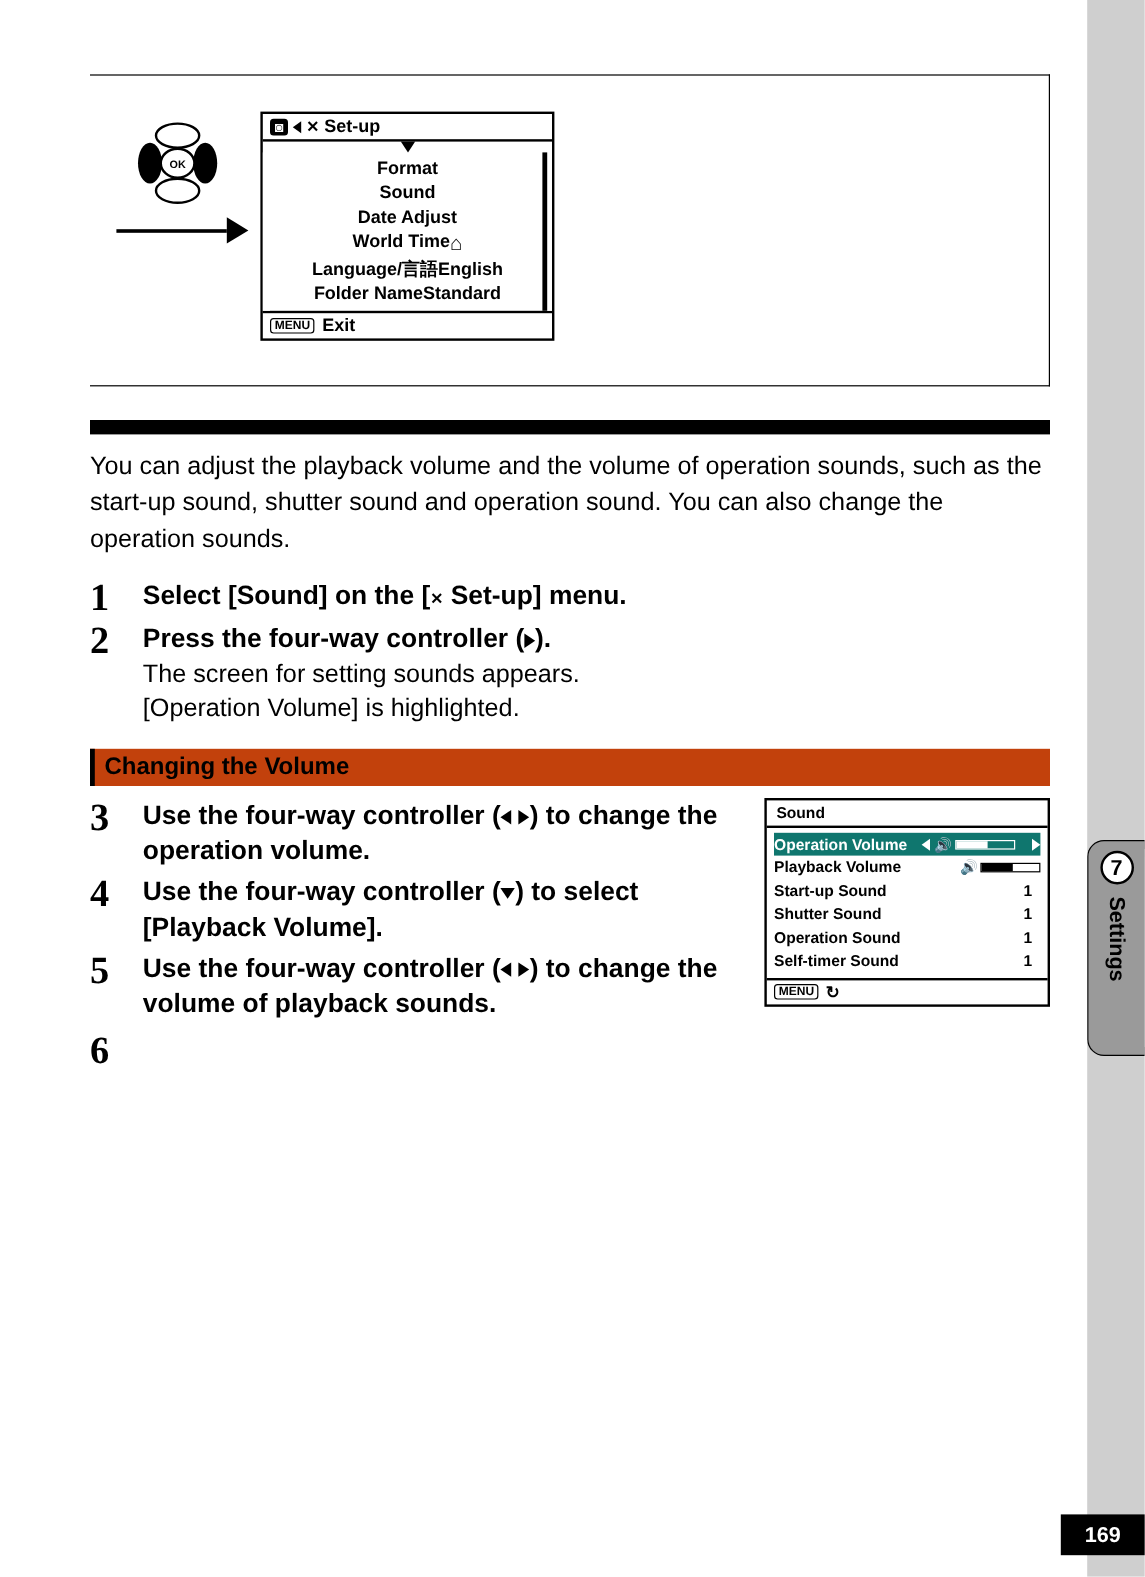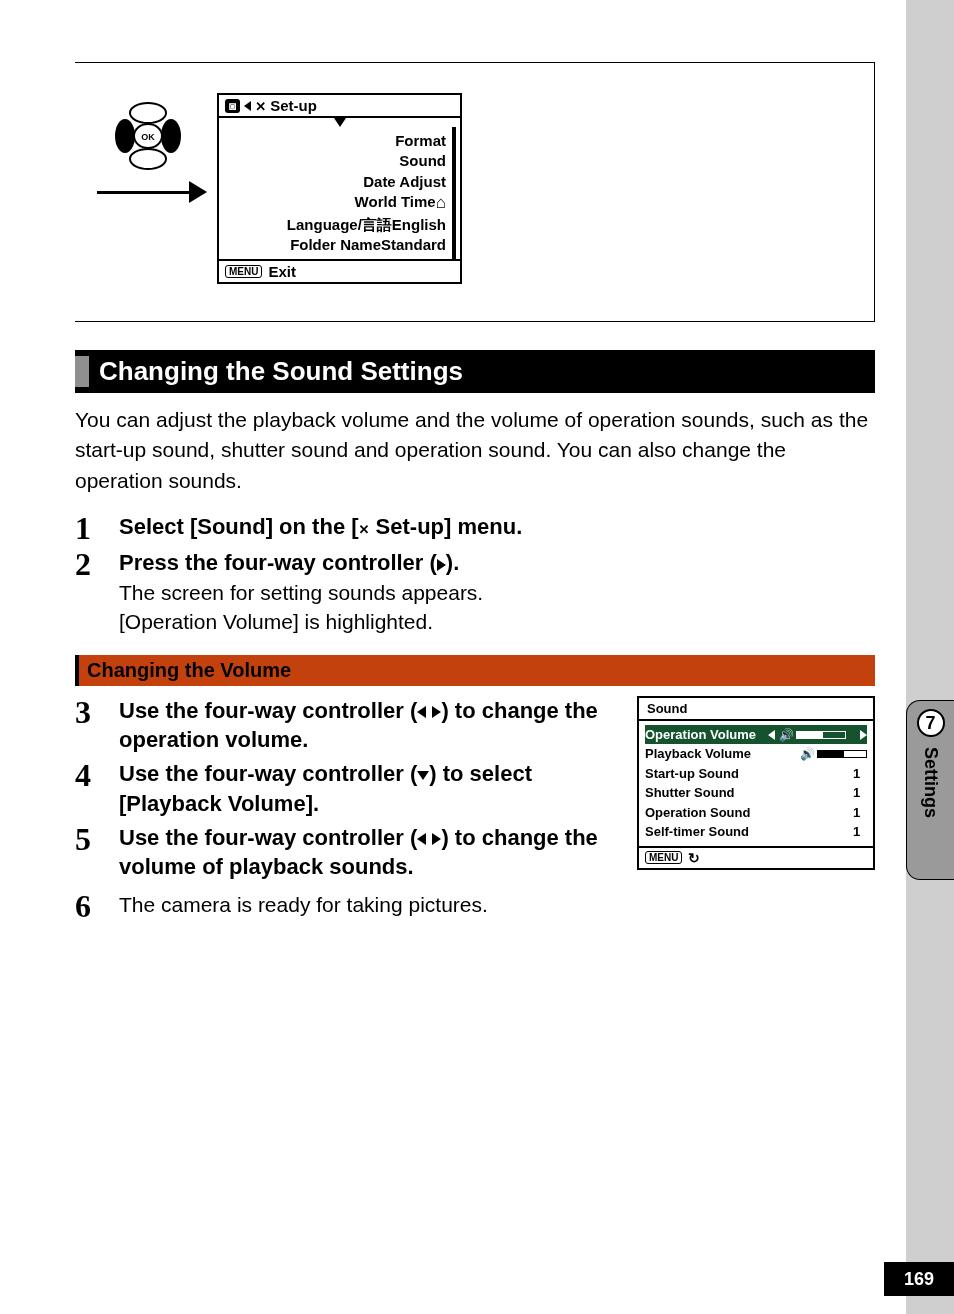--- a/index.html
+++ b/index.html
@@ -114,21 +114,21 @@
     padding: 4px 8px 4px 8px;
     position:relative;
     border-left: 6px solid #fff;
     border-right: 6px solid #fff;
   }
   .lcd-body::after{
     content:"";
     position:absolute; right:-2px; top:0; width:4px; height:100%;
     background:#000;
   }
-  .lcd-row { display:flex; justify-content:flex-end; line-height:1.35; }
+  .lcd-row { display:flex; justify-content:center; line-height:1.35; }
   .lcd-foot { border-top:2px solid #000; padding:2px 6px; display:flex; align-items:center; gap:6px;}
   .menu-btn {
     border:1px solid #000; border-radius:3px; font-size:10px; padding:0 3px;
     font-weight:bold; background:#fff;
   }
   .down-indicator{
     text-align:center; font-size:11px; line-height:6px;
   }
 
   .section-bar {
@@ -165,21 +165,21 @@
     width:238px; border:2px solid #000; background:#fff;
     font-size:13px; font-weight:bold;
   }
   .sound-lcd .shead {
     padding:3px 8px; border-bottom:2px solid #000;
   }
   .sound-lcd .sbody { padding:4px 6px;}
   .srow { display:flex; align-items:center; line-height:1.5; gap:4px;}
   .srow .lbl { flex:1; }
   .srow .val { width:14px; }
-  .srow.hl { background:#14532d; color:#fff; }
+  .srow.hl { background:#0f766e; color:#fff; }
   .speaker-icon { font-size:12px; letter-spacing:-2px;}
   .vol-bar {
     width:50px; height:8px; border:1px solid currentColor; display:inline-block; position:relative;
   }
   .vol-bar i {
     position:absolute; left:0; top:0; height:100%; background:currentColor;
   }
   .sfoot { border-top:2px solid #000; padding:2px 6px; display:flex; align-items:center; gap:6px;}
   .tri { display:inline-block; width:0; height:0; vertical-align:middle;}
   .tri.r { border-left:9px solid currentColor; border-top:6px solid transparent; border-bottom:6px solid transparent;}
@@ -257,21 +257,20 @@
       </div>
       <div class="lcd-foot">
         <span class="menu-btn">MENU</span>
         <span>Exit</span>
       </div>
     </div>
   </div>
 
   <div class="section-bar">
     <div class="accent"></div>
-    <span>Changing the Sound Settings</span>
   </div>
 
   <div class="intro">You can adjust the playback volume and the volume of operation sounds, such as the start-up sound, shutter sound and operation sound. You can also change the operation sounds.</div>
 
   <div class="step">
     <div class="step-num">1</div>
     <div class="step-body">
       <div class="step-title">
         <span>Select [Sound] on the [</span><span class="tools-icon" style="font-size:18px;"></span><span> Set-up] menu.</span>
       </div>
@@ -358,17 +357,16 @@
       <div class="sfoot">
         <span class="menu-btn">MENU</span>
         <span class="back-icon"></span>
       </div>
     </div>
   </div>
 
   <div class="step" style="margin-top:4px;">
     <div class="step-num">6</div>
     <div class="step-body">
-      <div class="step-desc">The camera is ready for taking pictures.</div>
     </div>
   </div>
 
 </div>
 
 </body></html>

